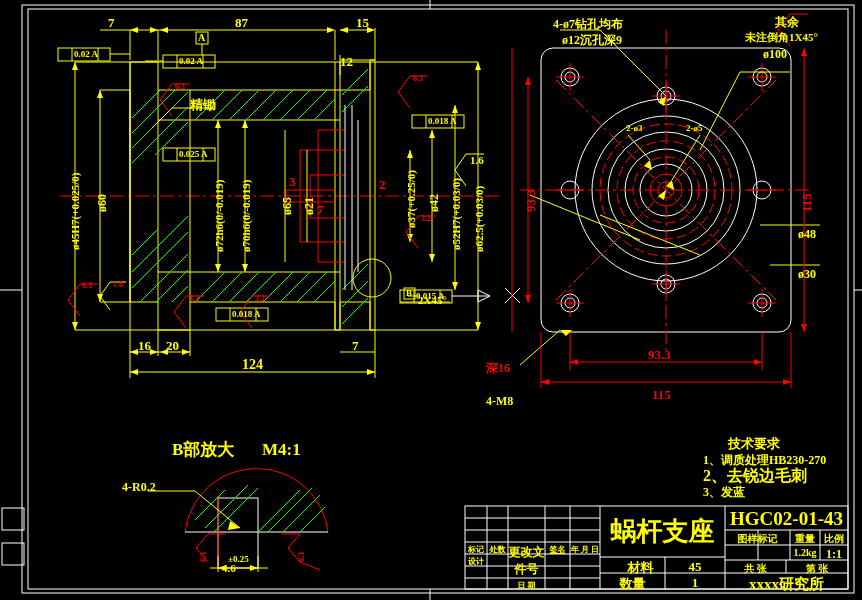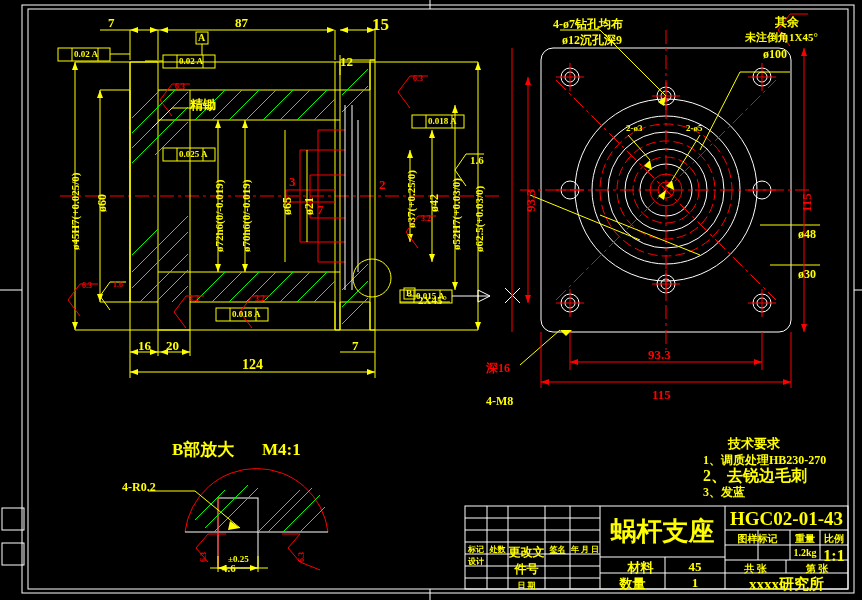--- a/index.html
+++ b/index.html
@@ -426,21 +426,21 @@
     <line x1="725" y1="573" x2="848" y2="573"></line>
     <line x1="758" y1="530" x2="758" y2="560"></line>
     <line x1="790" y1="530" x2="790" y2="560"></line>
     <line x1="820" y1="530" x2="820" y2="560"></line>
     <line x1="786" y1="560" x2="786" y2="573"></line>
   </g>
 </svg>
 
 <div class="lbl y" style="left:108px;top:16px;font-size:13px;">7</div>
 <div class="lbl y" style="left:235px;top:16px;font-size:13px;">87</div>
-<div class="lbl y" style="left:372px;top:16px;font-size:17px;">15</div>
+<div class="lbl y" style="left:356px;top:16px;font-size:13px;">15</div>
 <div class="lbl y" style="left:340px;top:55px;font-size:13px;">12</div>
 
 <div class="lbl y" style="left:74px;top:50px;font-size:9px;">0.02 A</div>
 <div class="lbl y" style="left:179px;top:57px;font-size:9px;">0.02 A</div>
 <div class="lbl y" style="left:179px;top:150px;font-size:9px;">0.025 A</div>
 <div class="lbl y" style="left:428px;top:117px;font-size:9px;">0.018 A</div>
 <div class="lbl y" style="left:416px;top:292px;font-size:9px;">0.015 A</div>
 <div class="lbl y" style="left:232px;top:310px;font-size:9px;">0.018 A</div>
 <div class="lbl y" style="left:198px;top:33px;font-size:10px;">A</div>
 <div class="lbl y" style="left:406px;top:289px;font-size:9px;">B</div>
@@ -510,21 +510,21 @@
 <div class="lbl y" style="left:703px;top:454px;font-size:12px;">1、调质处理HB230-270</div>
 <div class="lbl y" style="left:703px;top:468px;font-size:16px;">2、去锐边毛刺</div>
 <div class="lbl y" style="left:703px;top:486px;font-size:12px;">3、发蓝</div>
 
 <div class="tb-txt" style="left:600px;top:514px;width:125px;font-size:26px;">蜗杆支座</div>
 <div class="tb-txt" style="left:725px;top:508px;width:123px;font-size:19px;">HGC02-01-43</div>
 <div class="tb-txt" style="left:725px;top:532px;width:65px;font-size:10px;">图样标记</div>
 <div class="tb-txt" style="left:790px;top:532px;width:30px;font-size:10px;">重量</div>
 <div class="tb-txt" style="left:820px;top:532px;width:28px;font-size:10px;">比例</div>
 <div class="tb-txt" style="left:790px;top:547px;width:30px;font-size:10px;">1.2kg</div>
-<div class="tb-txt" style="left:820px;top:547px;width:28px;font-size:16px;">1:1</div>
+<div class="tb-txt" style="left:820px;top:547px;width:28px;font-size:12px;">1:1</div>
 <div class="tb-txt" style="left:725px;top:562px;width:61px;font-size:10px;">共    张</div>
 <div class="tb-txt" style="left:786px;top:562px;width:62px;font-size:10px;">第    张</div>
 <div class="tb-txt" style="left:725px;top:575px;width:123px;font-size:15px;">xxxx研究所</div>
 <div class="tb-txt" style="left:600px;top:559px;width:81px;font-size:13px;">材料</div>
 <div class="tb-txt" style="left:665px;top:559px;width:60px;font-size:13px;">45</div>
 <div class="tb-txt" style="left:600px;top:575px;width:65px;font-size:13px;">数量</div>
 <div class="tb-txt" style="left:665px;top:575px;width:60px;font-size:13px;">1</div>
 
 <div class="tb-txt" style="left:465px;top:544px;width:22px;font-size:8px;">标记</div>
 <div class="tb-txt" style="left:487px;top:544px;width:21px;font-size:8px;">处数</div>

